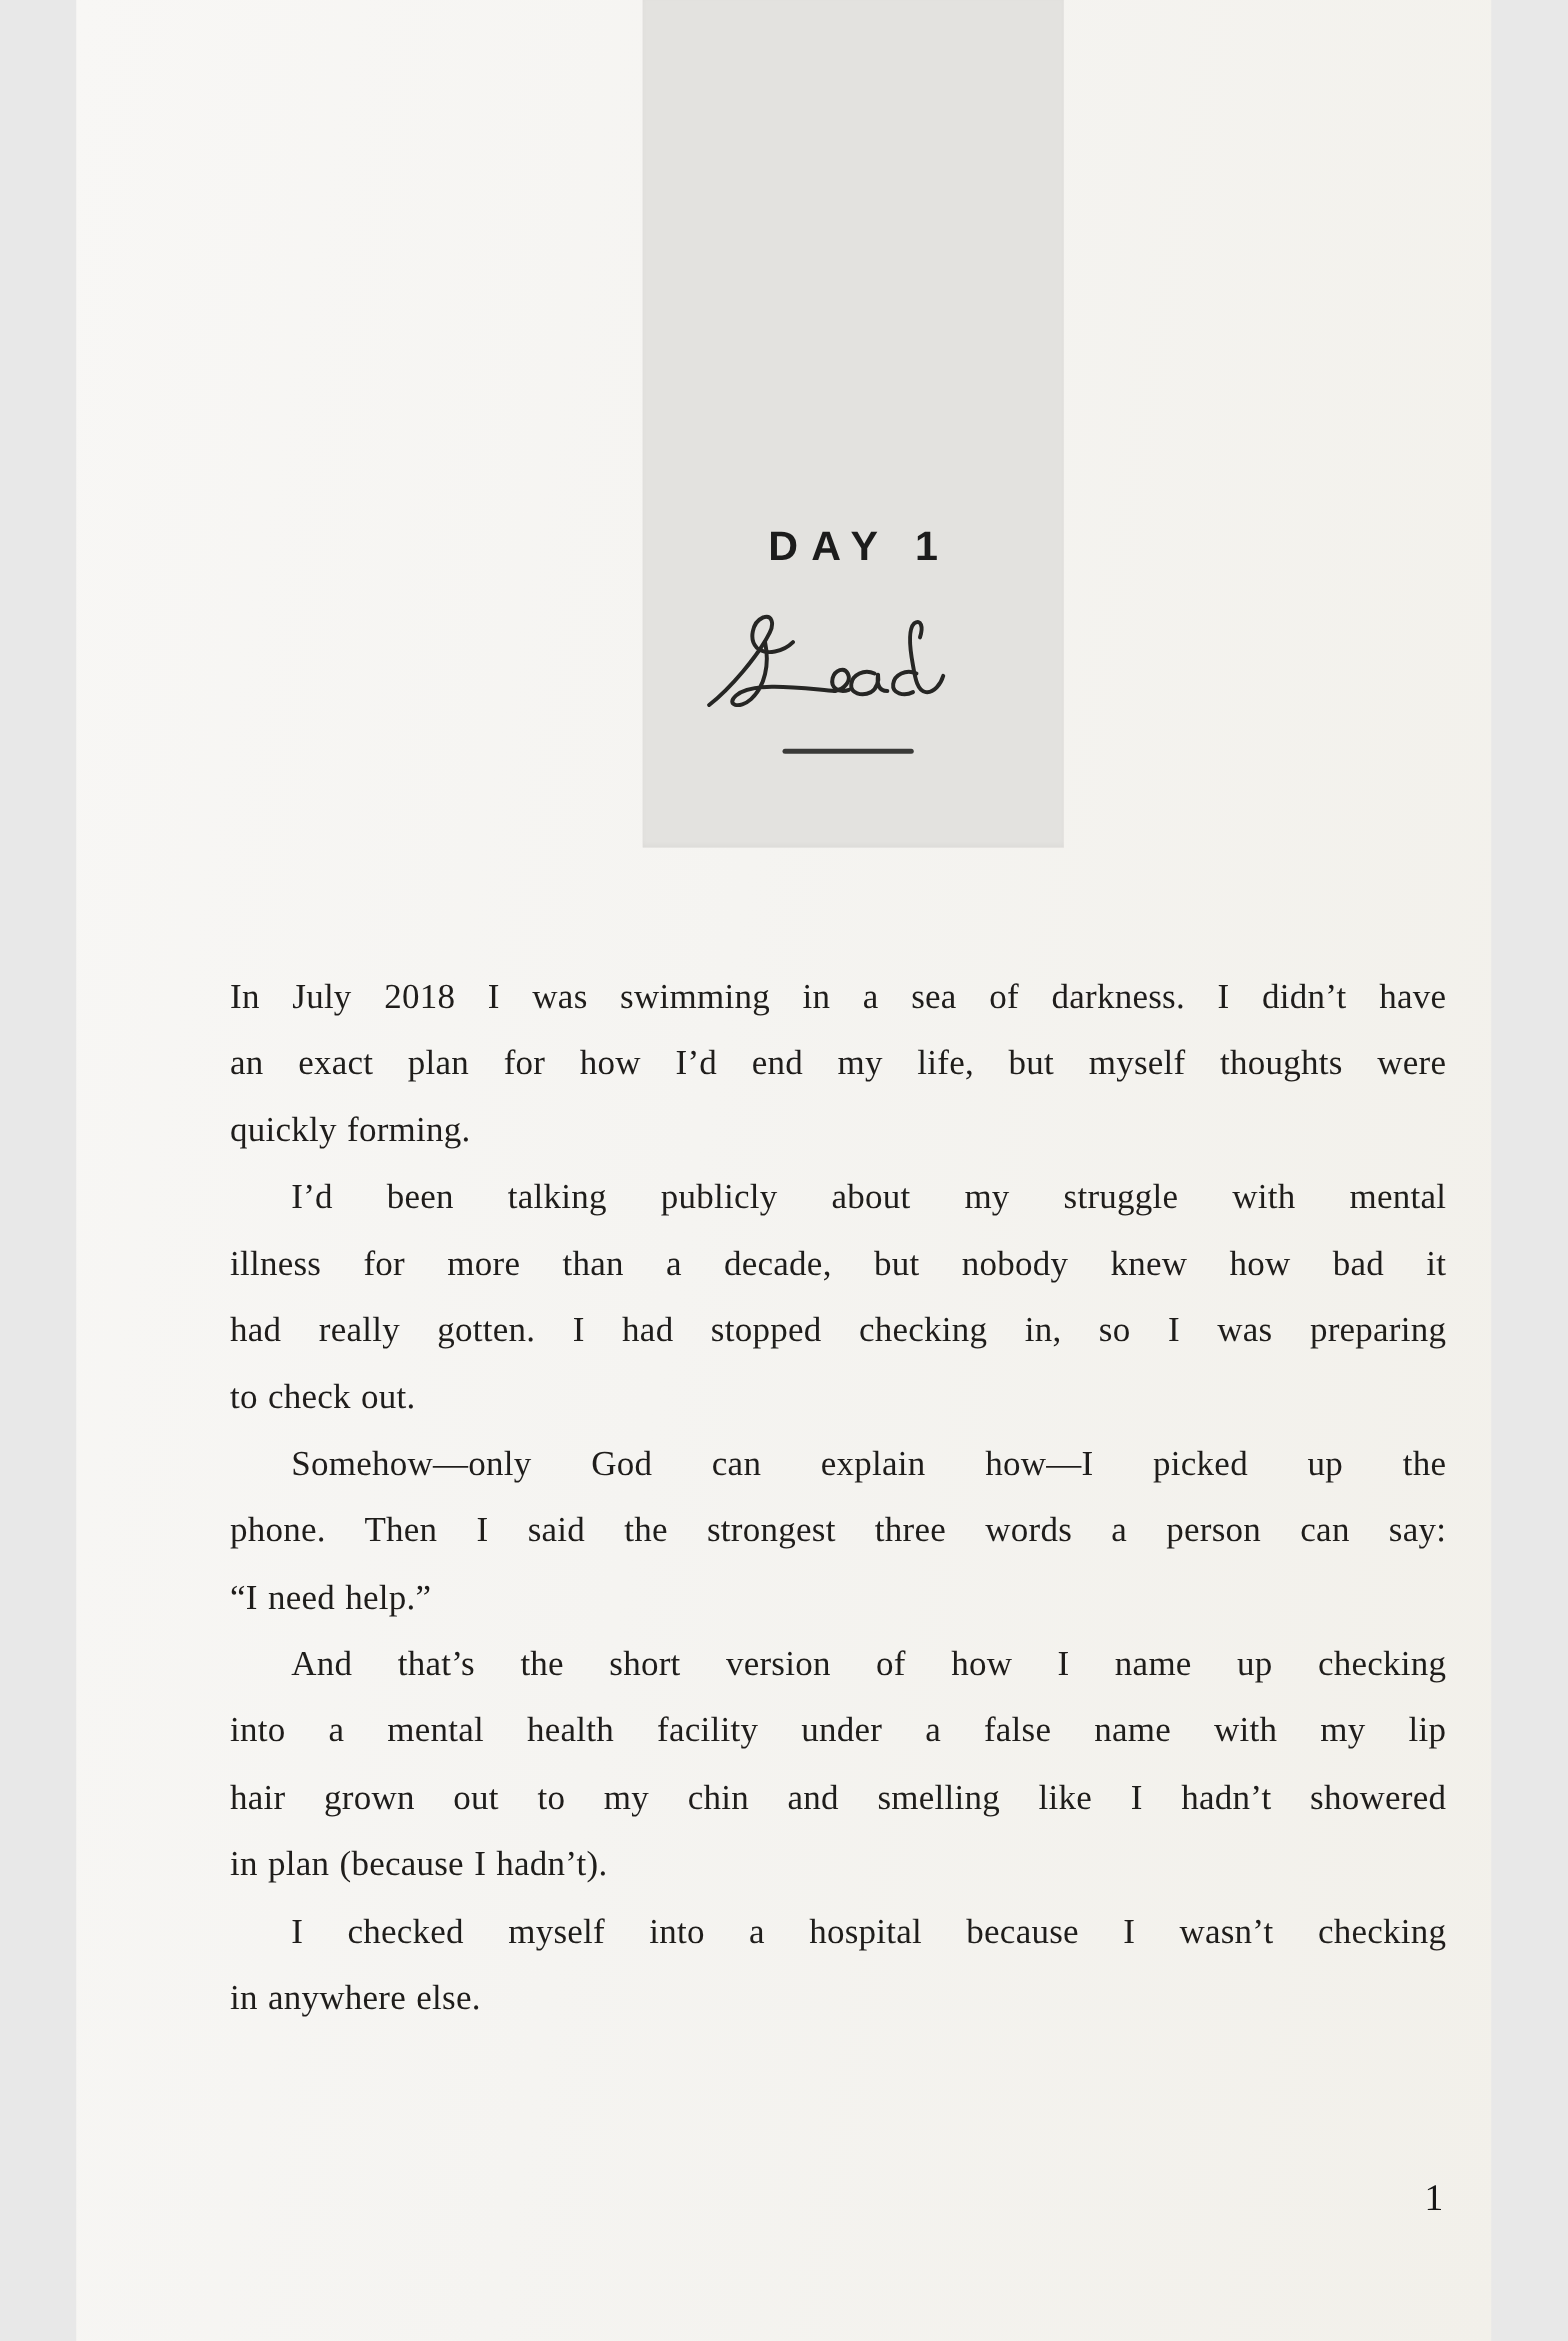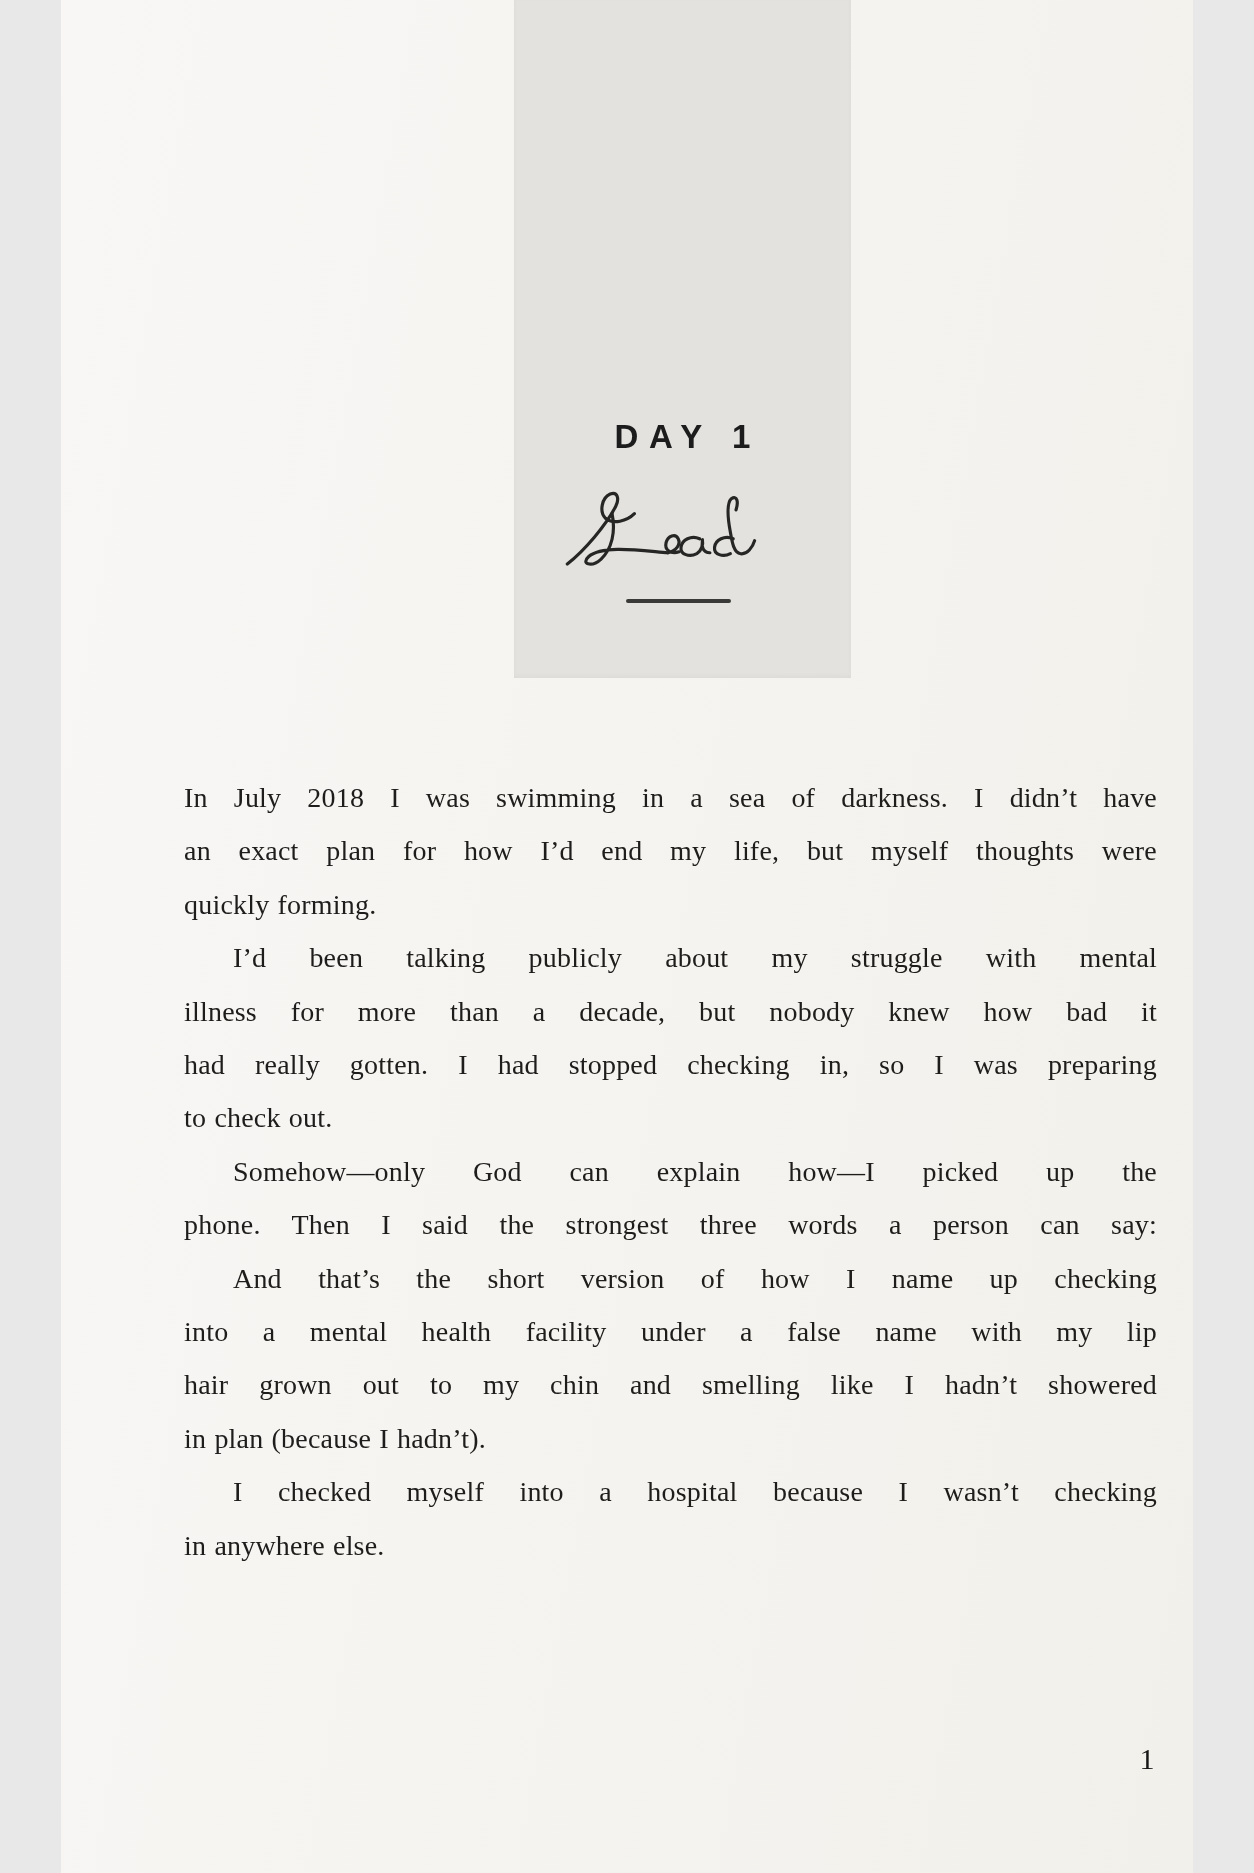--- a/index.html
+++ b/index.html
@@ -133,20 +133,21 @@
   <div class="body-text">
       <div class="line">In July 2018 I was swimming in a sea of darkness. I didn’t have</div>
       <div class="line">an exact plan for how I’d end my life, but myself thoughts were</div>
       <div class="line last">quickly forming.</div>
       <div class="line indent">I’d been talking publicly about my struggle with mental</div>
       <div class="line">illness for more than a decade, but nobody knew how bad it</div>
       <div class="line">had really gotten. I had stopped checking in, so I was preparing</div>
       <div class="line last">to check out.</div>
       <div class="line indent">Somehow—only God can explain how—I picked up the</div>
       <div class="line">phone. Then I said the strongest three words a person can say:</div>
+      <div class="line last">“I need help.”</div>
       <div class="line indent">And that’s the short version of how I name up checking</div>
       <div class="line">into a mental health facility under a false name with my lip</div>
       <div class="line">hair grown out to my chin and smelling like I hadn’t showered</div>
       <div class="line last">in plan (because I hadn’t).</div>
       <div class="line indent">I checked myself into a hospital because I wasn’t checking</div>
       <div class="line last">in anywhere else.</div>
     </div>
 
   <div class="page-number">1</div>
 

